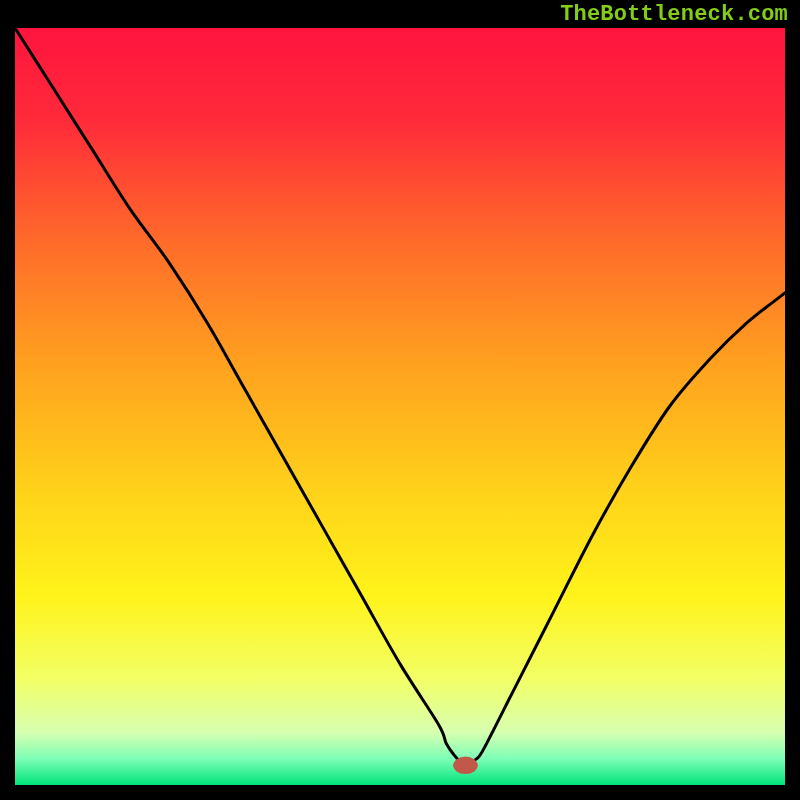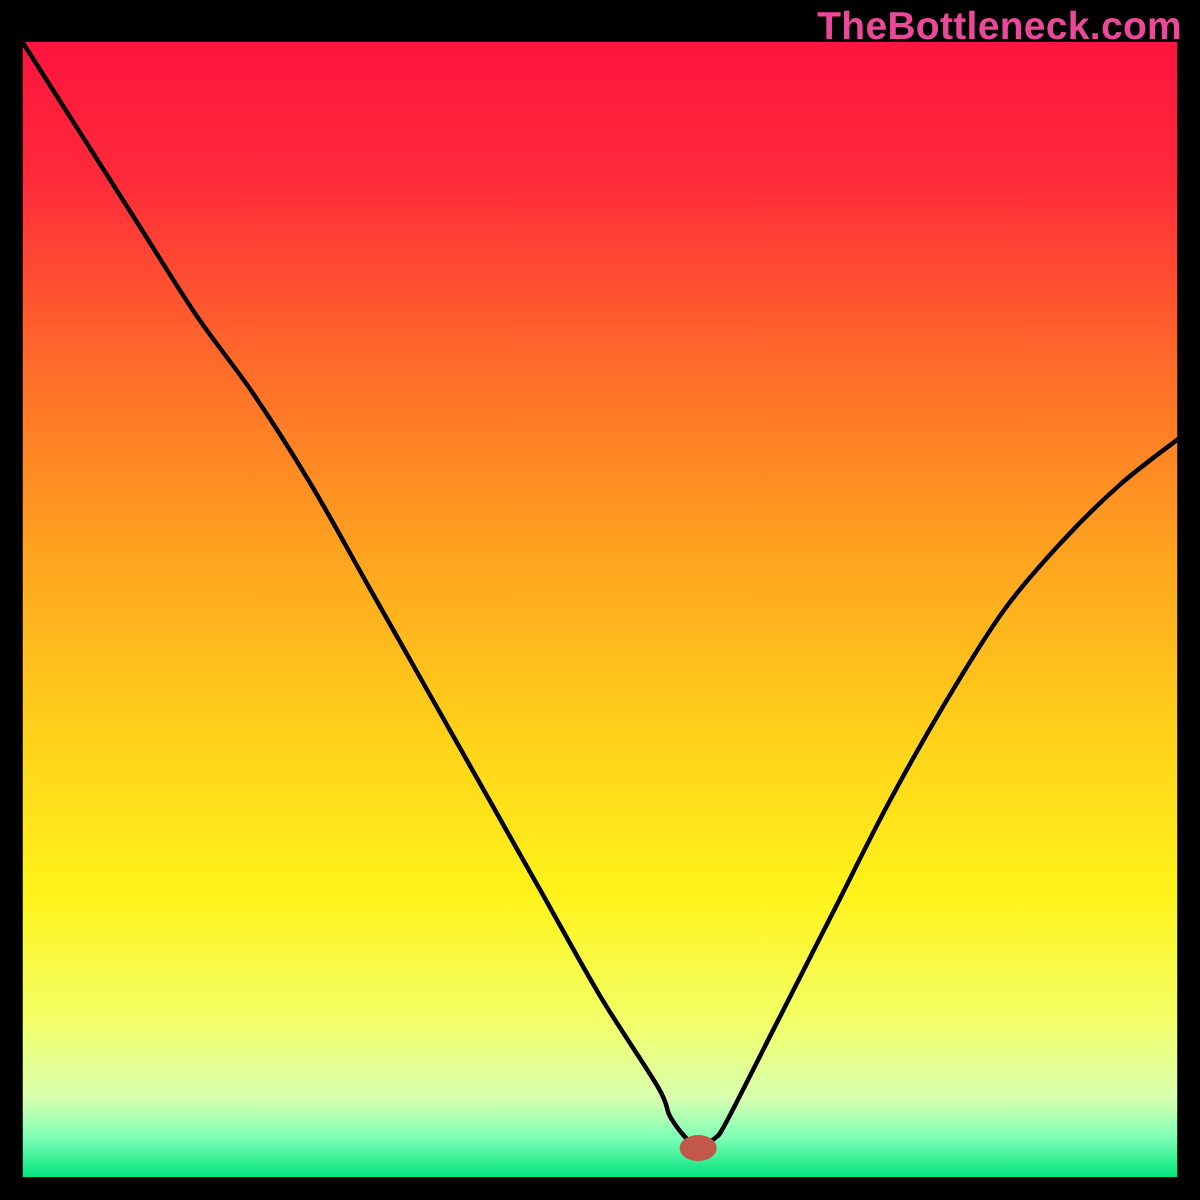--- a/index.html
+++ b/index.html
@@ -14,25 +14,26 @@
   .frame {
     position: relative;
     width: 800px;
     height: 800px;
     background: #000;
   }
   .watermark {
     position: absolute;
     top: 2px;
     right: 12px;
-    color: #ec4899;
-    font-size: 26px;
+    color: #84cc16;
+    font-size: 22px;
     font-weight: 600;
     letter-spacing: 0.2px;
     user-select: none;
+    font-family: Liberation Mono, monospace;
   }
   .plot {
     position: absolute;
     left: 15px;
     top: 28px;
     width: 770px;
     height: 757px;
     box-sizing: border-box;
   }
   .plot svg {

